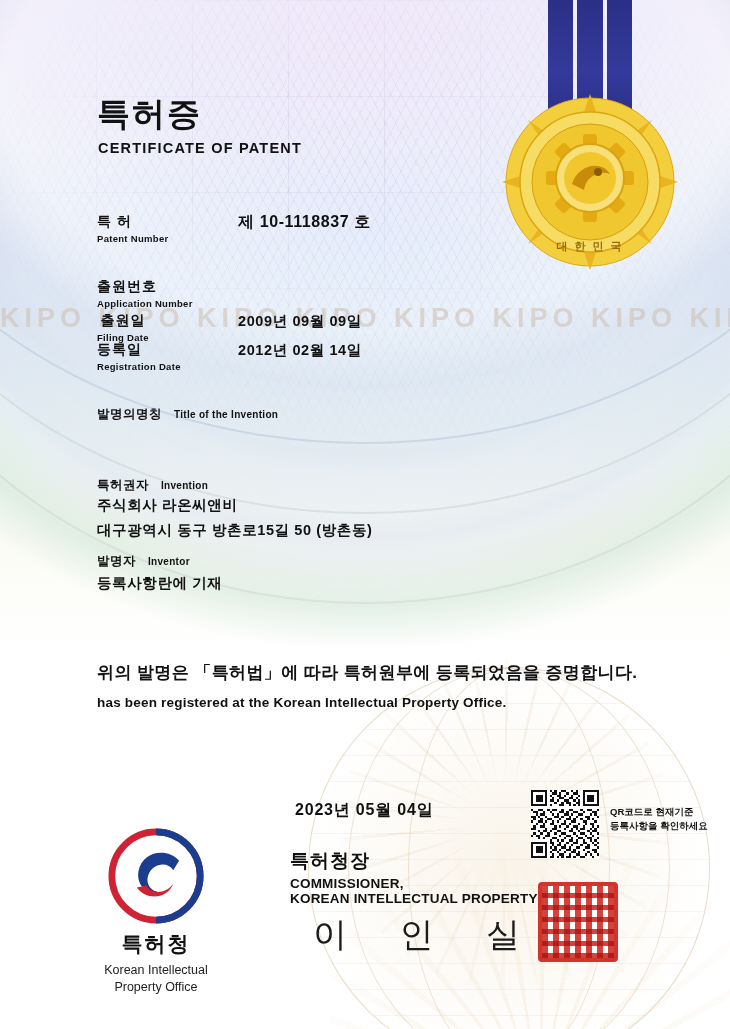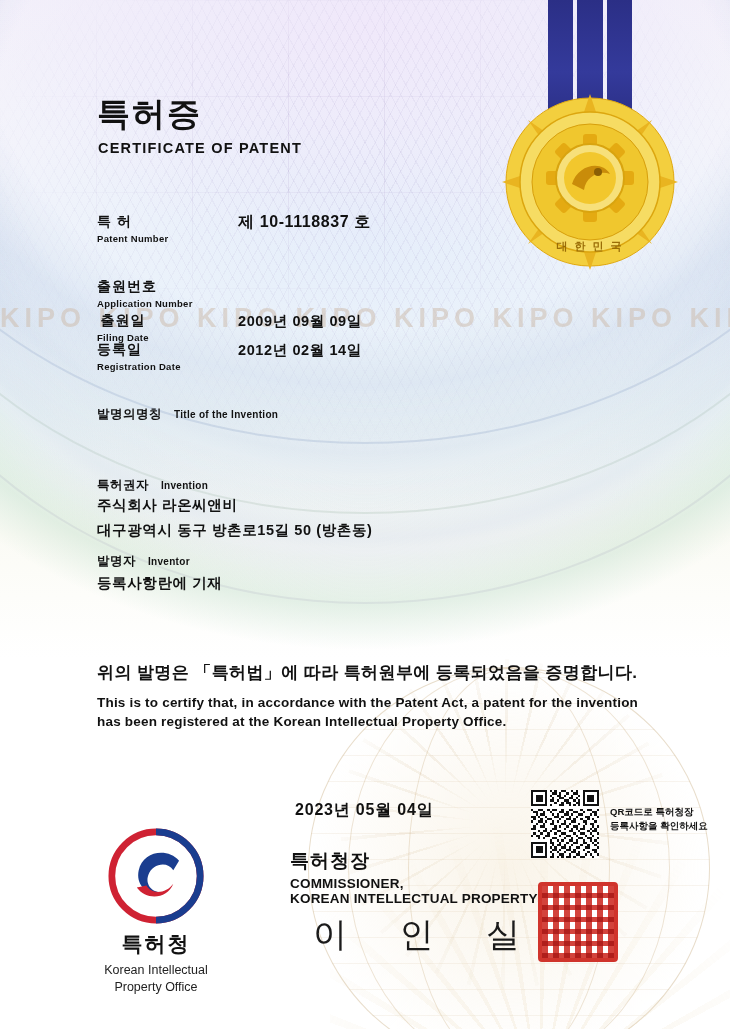--- a/index.html
+++ b/index.html
@@ -427,21 +427,20 @@
     <div class="field val" style="left:84px; top:521px;">대구광역시 동구  방촌로15길  50 (방촌동)</div>
 
     <div class="section-head" style="left:84px; top:553px;">
       <span class="ko">발명자</span>
       <span class="en">Inventor</span>
     </div>
     <div class="field val" style="left:84px; top:574px;">등록사항란에 기재</div>
 
     <div class="cert-ko">위의 발명은 「특허법」에 따라 특허원부에 등록되었음을 증명합니다.</div>
     <div class="cert-en">
-      <div>This is to certify that, in accordance with the Patent Act, a patent for the invention</div>
       <div>has been registered at the Korean Intellectual Property Office.</div>
     </div>
 
     <div class="issue-date">2023년 05월 04일</div>
 
     <div class="commissioner">
       <div class="ko">특허청장</div>
       <div class="en1">COMMISSIONER,</div>
       <div class="en2">KOREAN INTELLECTUAL PROPERTY OFFICE</div>
     </div>
@@ -679,21 +678,21 @@
             <rect x="11" y="28" width="1" height="1"></rect>
             <rect x="13" y="28" width="1" height="1"></rect>
             <rect x="15" y="28" width="2" height="1"></rect>
             <rect x="18" y="28" width="1" height="1"></rect>
             <rect x="21" y="28" width="2" height="1"></rect>
             <rect x="26" y="28" width="1" height="1"></rect>
         </g>
       </svg>
     </div>
     <div class="qr-note">
-      <div>QR코드로 특허청장</div>
+      <div>QR코드로 현재기준</div>
       <div>등록사항을 확인하세요</div>
     </div>
 
     <div class="stamp">
       <div class="stamp-inner"></div>
     </div>
 
   </div>
 </div>
 

